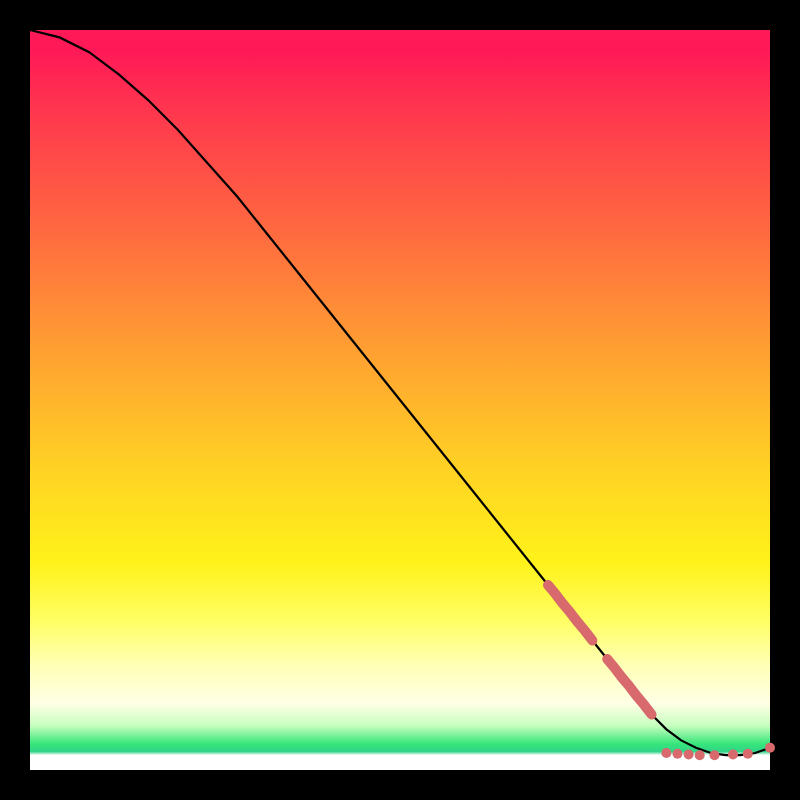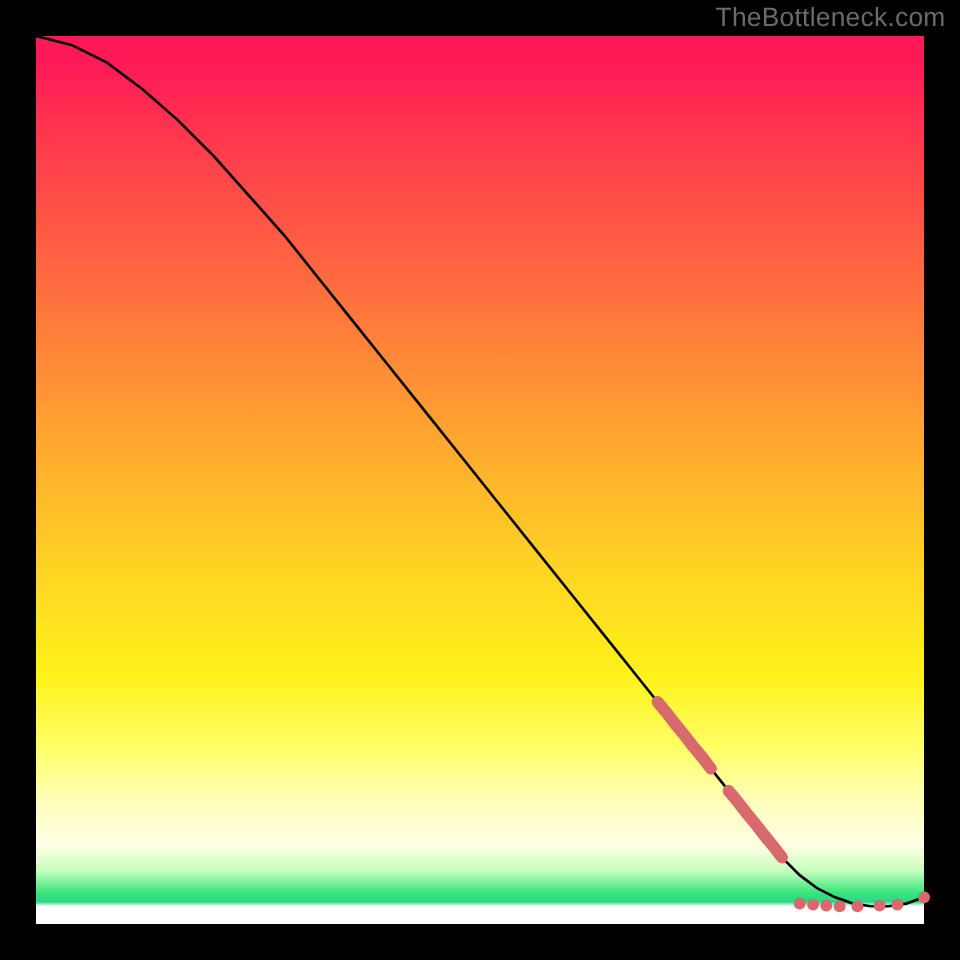--- a/index.html
+++ b/index.html
@@ -71,21 +71,20 @@
     fill: none;
     stroke: #d86a6d;
     stroke-width: 10;
     stroke-linecap: round;
   }
 </style>
 </head>
 <body>
 
 <div class="frame">
-  <div class="watermark">TheBottleneck.com</div>
   <div class="plot-area">
     <svg class="overlay" viewBox="0 0 740 740">
       <path id="curve-path" class="curve" d="M0.0 0.0 L29.6 7.4 L59.2 22.2 L88.8 44.4 L118.4 70.3 L148.0 99.9 L177.6 133.2 L207.2 166.5 L236.8 203.5 L266.4 240.5 L296.0 277.5 L325.6 314.5 L355.2 351.5 L384.8 388.5 L414.4 425.5 L444.0 462.5 L473.6 499.5 L503.2 536.5 L532.8 573.5 L562.4 610.5 L592.0 647.5 L621.6 684.5 L636.4 699.3 L651.2 710.4 L666.0 717.8 L680.8 723.0 L695.6 725.2 L710.4 725.2 L725.2 723.0 L740.0 717.8"></path>
       <g id="marker-runs">
           <path d="M518.0 555.0 L525.4 563.9 L532.8 573.5 L540.2 582.4 L547.6 592.0 L555.0 600.9 L562.4 610.5" class="marker-run"></path>
           <path d="M577.2 629.0 L584.6 637.9 L592.0 647.5 L599.4 656.4 L606.8 666.0 L614.2 674.9 L621.6 684.5" class="marker-run"></path>
         </g>
       <g id="marker-dots">
           <circle cx="636.4" cy="723.0" r="5" class="marker"></circle>
           <circle cx="647.5" cy="723.7" r="5" class="marker"></circle>

